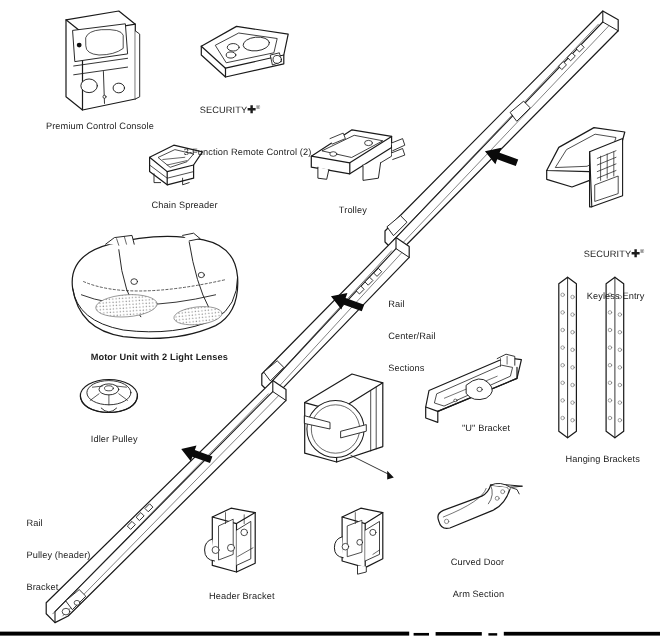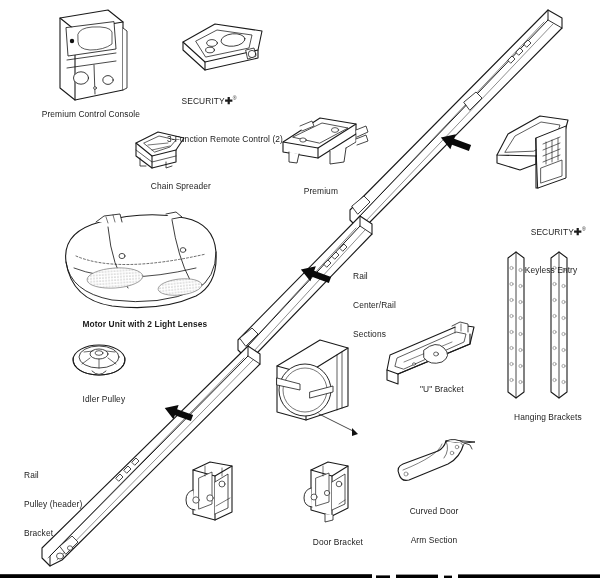--- a/index.html
+++ b/index.html
@@ -12,21 +12,21 @@
   #art{position:absolute;left:0;top:0;width:600px;height:578px;}
   .cap{
     position:absolute;
     font-family:"Liberation Sans", sans-serif;
     font-size:8.4px;
     line-height:9.6px;
     color:#1c1c1c;
     white-space:pre;
     letter-spacing:.1px;
   }
-  .cap.ctr{text-align:center;transform:translateX(-50%);}
+  .cap.ctr{text-align:right;transform:translateX(-50%);}
   .cap.lft{text-align:left;}
   .sup{font-size:5.2px;vertical-align:super;}
   .plus{font-weight:bold;font-size:9.5px;}
   .bottombar{
     position:absolute;left:0;bottom:0;width:600px;height:4px;background:#000;
   }
   .bottombar.seg{background:transparent;}
 </style>
 </head>
 <body>
@@ -335,26 +335,26 @@
     <span>Premium Control Console</span>
   </div>
 
   <div class="cap lft" style="left:167px;top:65px;">
     <div>
       <span>SECURITY</span><span class="plus">✚</span><span class="sup">®</span>
     </div>
     <div>3-Function Remote Control (2)</div>
   </div>
 
-  <div class="cap ctr" style="left:176px;top:172px;">
+  <div class="cap ctr" style="left:163px;top:172px;">
     <span>Chain Spreader</span>
   </div>
 
   <div class="cap ctr" style="left:316px;top:177px;">
-    <span>Premium</span>
+    <span>Trolley</span>
   </div>
 
   <div class="cap ctr" style="left:551px;top:196px;">
     <div>
       <span>SECURITY</span><span class="plus">✚</span><span class="sup">®</span>
     </div>
     <div>Keyless Entry</div>
   </div>
 
   <div class="cap ctr" style="left:140px;top:310px;font-weight:bold;">
@@ -379,24 +379,24 @@
   <div class="cap ctr" style="left:543px;top:403px;">
     <span>Hanging Brackets</span>
   </div>
 
   <div class="cap lft" style="left:24px;top:452px;">
     <div>Rail</div>
     <div>Pulley (header)</div>
     <div>Bracket</div>
   </div>
 
-
-  <div class="cap ctr" style="left:333px;top:528px;">
-    <span>Door Bracket</span>
-  </div>
+  <div class="cap ctr" style="left:215px;top:528px;">
+    <span>Header Bracket</span>
+  </div>
+
 
   <div class="cap ctr" style="left:434px;top:488px;">
     <div>Curved Door</div>
     <div>Arm Section</div>
   </div>
 
   <svg class="bottombar seg" viewBox="0 0 600 6" xmlns="http://www.w3.org/2000/svg" style="height:6px;">
     <rect x="0" y="2.2" width="372" height="3.8" fill="#000"></rect>
     <rect x="376" y="3.4" width="14" height="2.6" fill="#000"></rect>
     <rect x="396" y="2.6" width="42" height="3.4" fill="#000"></rect>

